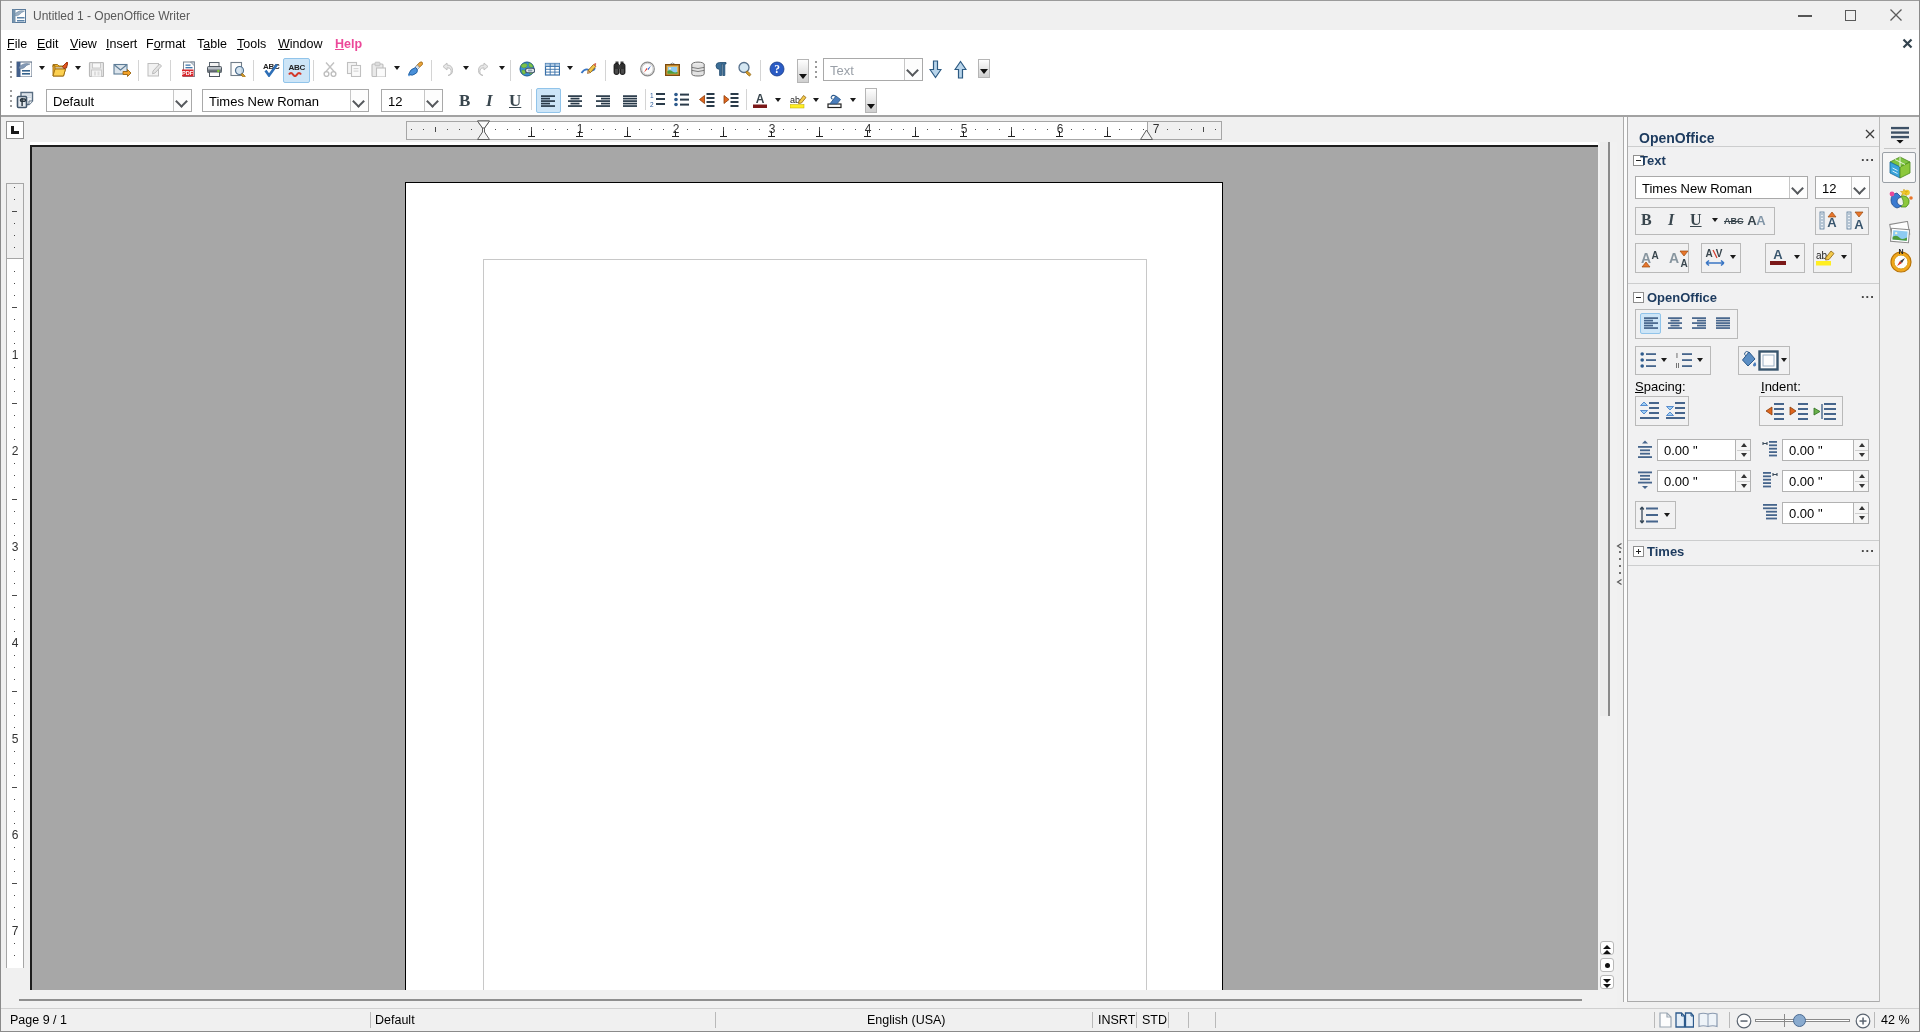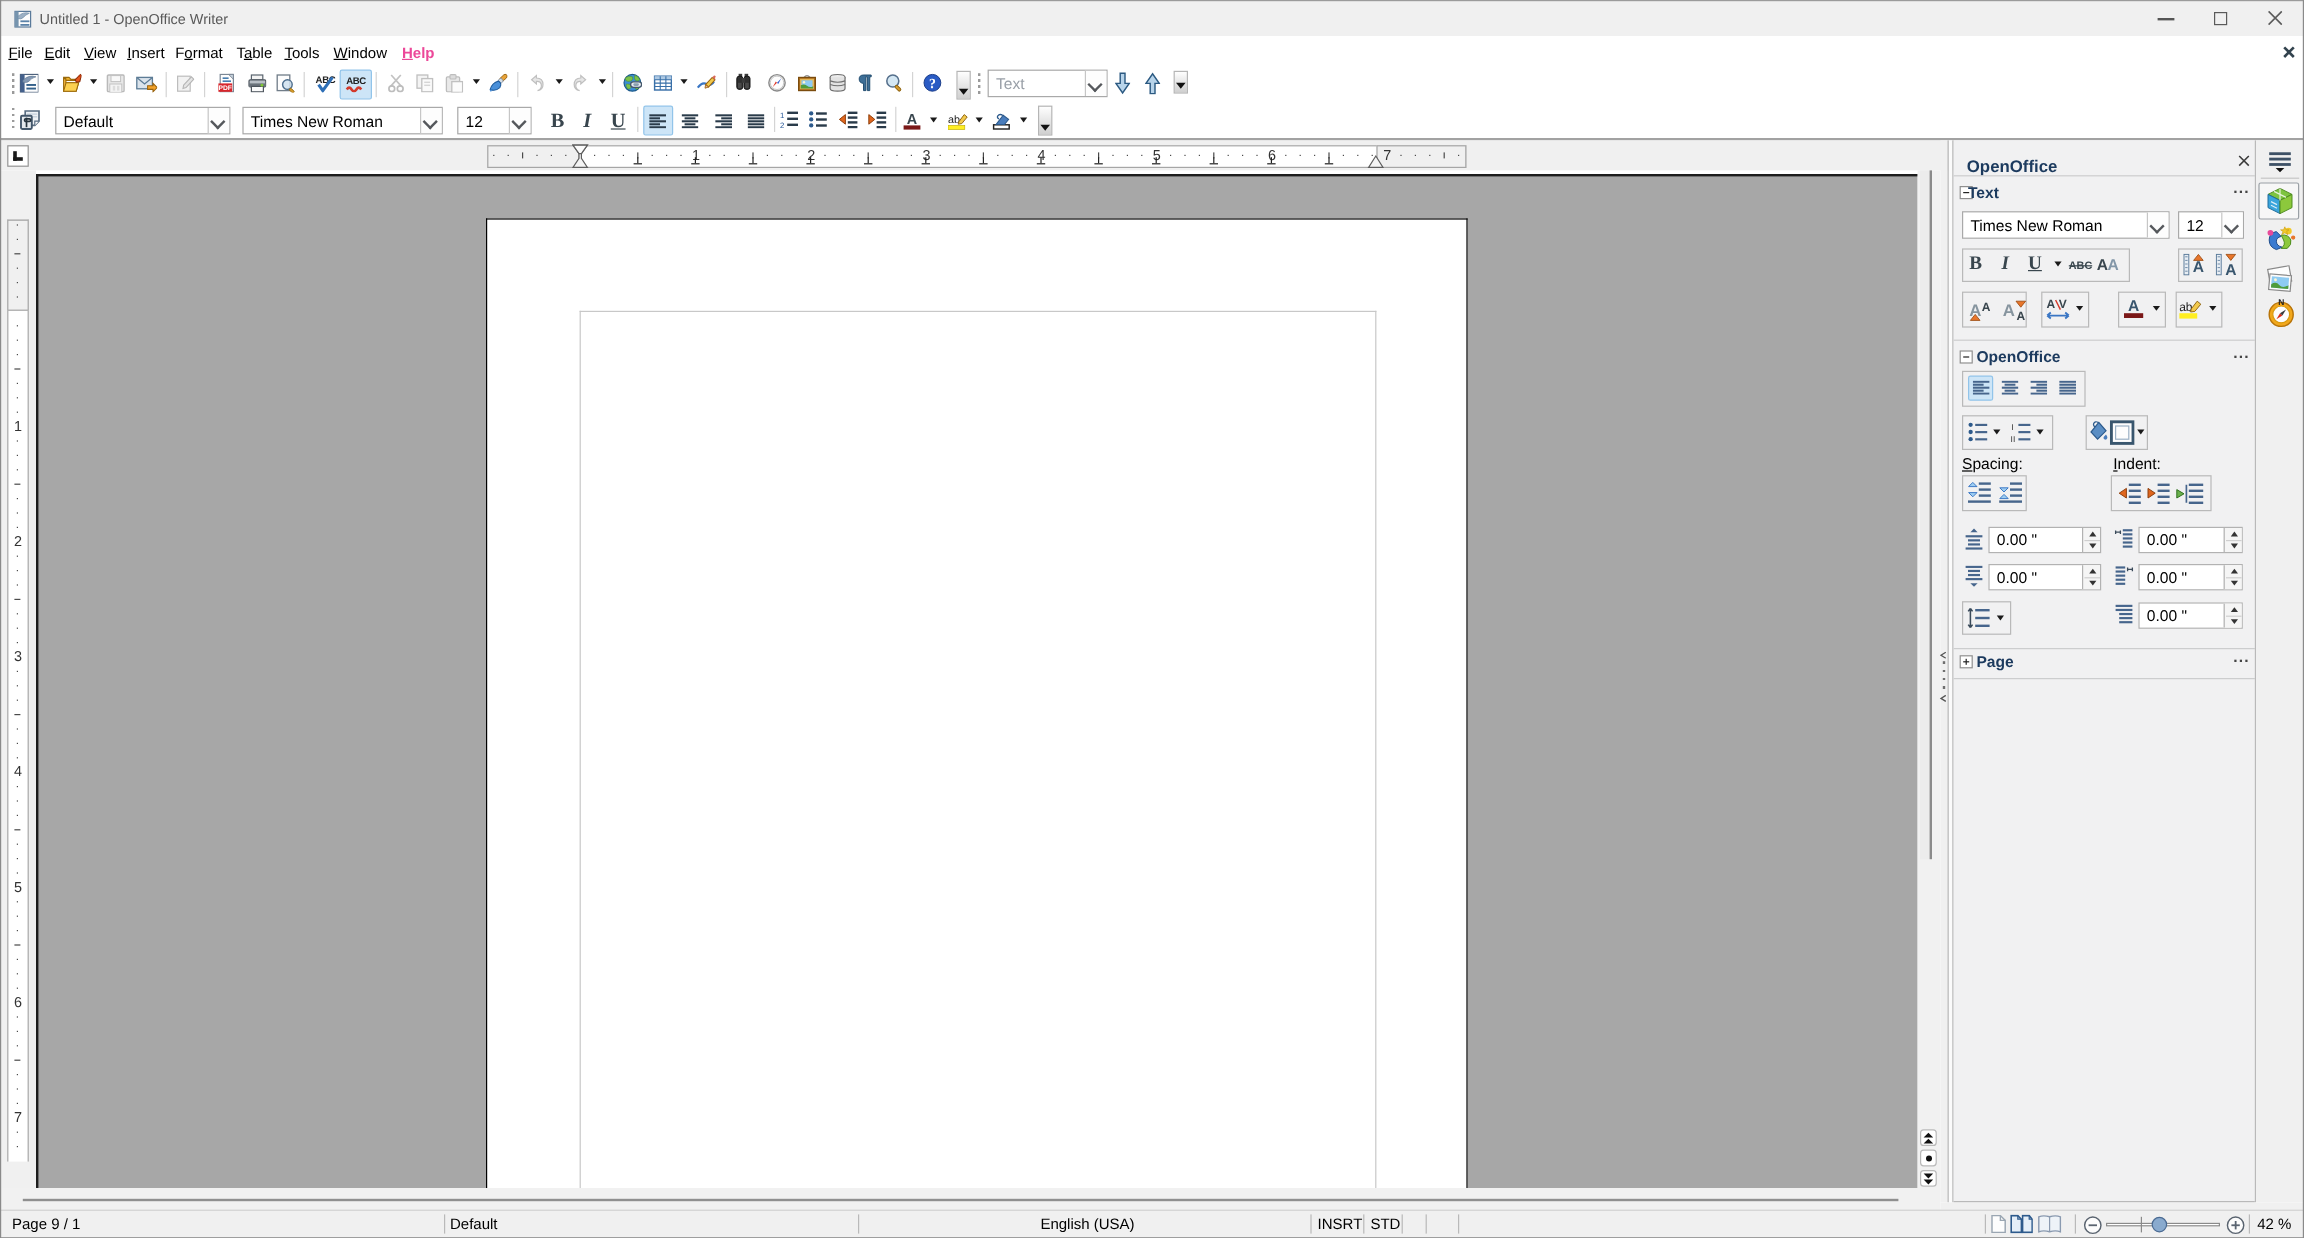--- a/index.html
+++ b/index.html
@@ -818,21 +818,21 @@
       <span class="sb"></span>
       <span class="ut" style="top:3px;right:3.5px;left:auto;transform:none;border-bottom:4px solid #333;"></span>
       <span class="ut" style="bottom:3px;right:3.5px;left:auto;transform:none;border-top:4px solid #333;"></span>
       <span class="a" style="right:0;top:10px;width:13px;height:1px;background:#cfcfcf;"></span>
     </div>
 <div class="a" style="left:0px;top:423px;width:251px;height:1px;background:#cccdce;"></div>
 <div class="a" style="left:5px;top:429px;width:11px;height:11px;background:#fff;border:1px solid #8e8e8e;box-sizing:border-box;">
       <div class="a" style="left:2px;top:4px;width:5px;height:1px;background:#222;"></div>
       <div class="a" style="left:4px;top:2px;width:1px;height:5px;background:#222;"></div>
     </div>
-<div class="a secthead" style="left:19px;top:427px;">Page</div>
+<div class="a secthead" style="left:19px;top:427px;">Times</div>
 <div class="a dots3" style="left:233px;top:423px;">...</div>
 <div class="a" style="left:0px;top:448px;width:251px;height:1px;background:#cccdce;"></div>
   </div>
 
 <div class="a" style="left:1879px;top:117px;width:1px;height:885px;background:#b9b9b9;"></div>
 <div class="a" style="left:1880px;top:117px;width:40px;height:885px;background:#f0f0f0;"></div>
 <div id="tabstrip" class="a" style="left:1880px;top:117px;width:40px;height:885px;">
     <svg class="a" style="left:9px;top:9px;" width="22" height="18" viewBox="0 0 22 20">
       <rect x="1" y="1" width="20" height="2.6" fill="#3e5166"></rect>
       <rect x="1" y="6" width="20" height="2.6" fill="#3e5166"></rect>

